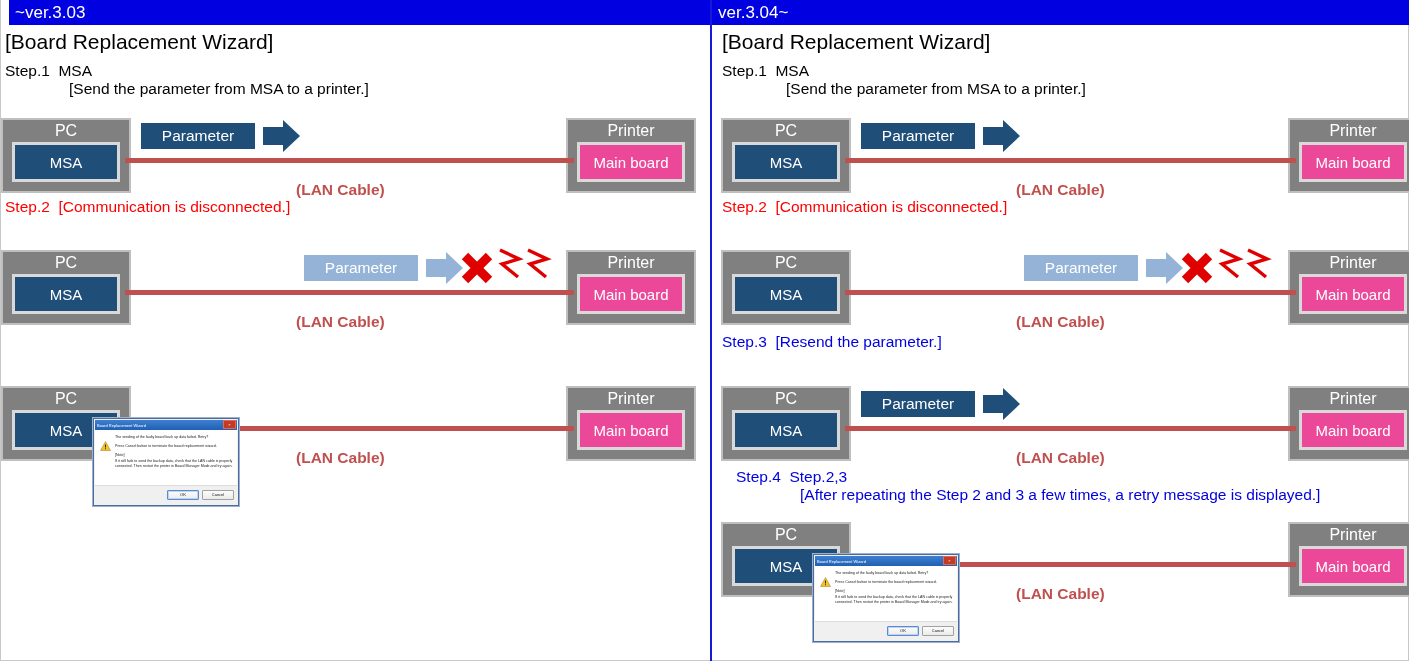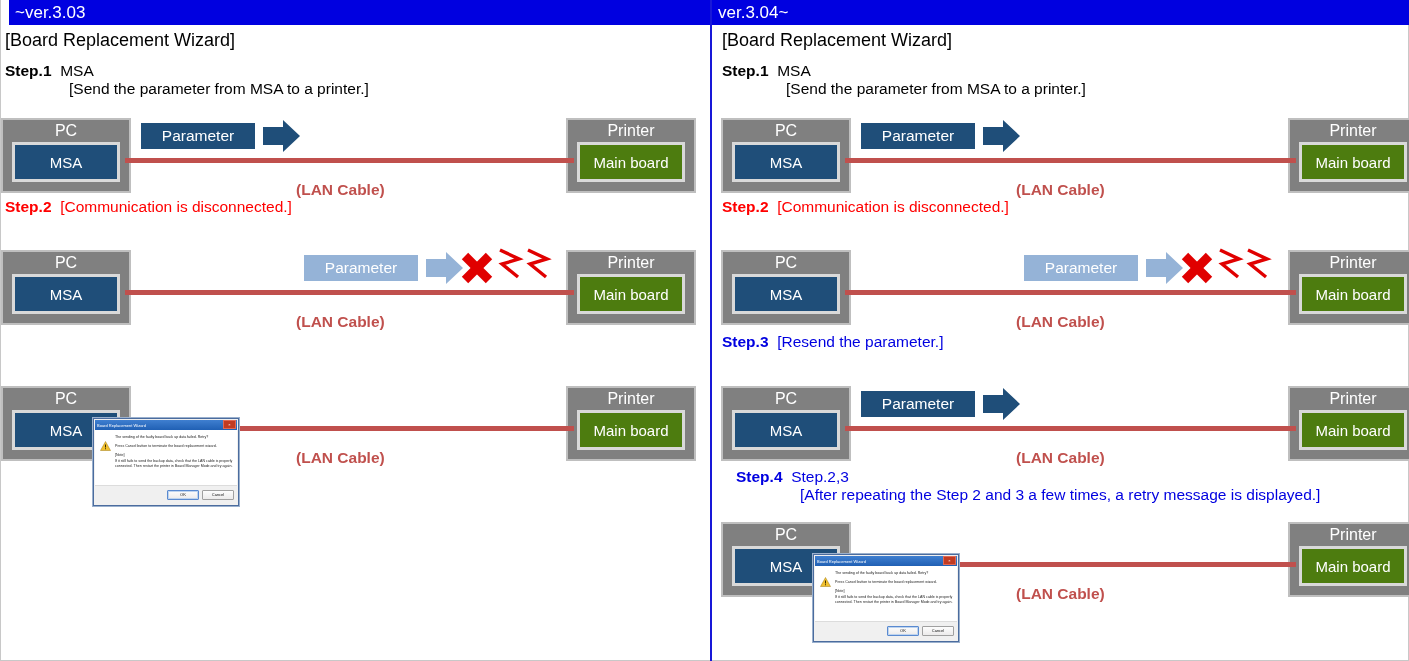--- a/index.html
+++ b/index.html
@@ -16,25 +16,25 @@
   .panel-right{left:709px;width:766px;border-left:2px solid #1818d8;}
   
   .ver-banner{
     position:absolute;left:0;top:0;height:25px;line-height:25px;
     background:#0000e0;color:#ffffff;font-size:17px;padding-left:6px;
     box-sizing:border-box;white-space:nowrap;
   }
   .ver-left{width:709px;margin-left:8px;}
   .ver-right{width:698px;}
   .wizard-title{
-    position:absolute;font-size:18px;color:#000000;white-space:nowrap;
+    position:absolute;font-size:21px;color:#000000;white-space:nowrap;
   }
   
   .step{position:absolute;white-space:nowrap;font-size:15.5px;}
-  .step .lbl{font-weight:bold;}
+  .step .lbl{font-weight:normal;}
   .step .txt{font-weight:normal;}
   .step.blue{color:#0000e0;}
   .step.red{color:#ff0000;}
   .step .sub{display:block;}
   
   .device{
     position:absolute;box-sizing:border-box;
     background:#808080;border:2px solid #bfbfbf;
     width:130px;height:75px;
   }
@@ -42,21 +42,21 @@
     position:absolute;left:0;right:0;top:2px;text-align:center;
     color:#ffffff;font-size:16px;line-height:18px;
   }
   .device .inner{
     position:absolute;left:9px;right:9px;top:22px;height:40px;
     box-sizing:border-box;border:3px solid #d9d9d9;
     display:flex;align-items:center;justify-content:center;
     color:#ffffff;font-size:15px;
   }
   .device .inner.msa{background:#1f4e79;}
-  .device .inner.mainboard{background:#4d7c0f;}
+  .device .inner.mainboard{background:#ec4899;}
   
   .cable{position:absolute;height:5px;background:#c0504d;}
   .cable-label{
     position:absolute;color:#c0504d;font-weight:bold;font-size:15.5px;
     white-space:nowrap;
   }
   
   .param-chip{
     position:absolute;height:26px;line-height:26px;
     color:#ffffff;font-size:15.5px;text-align:center;white-space:nowrap;

